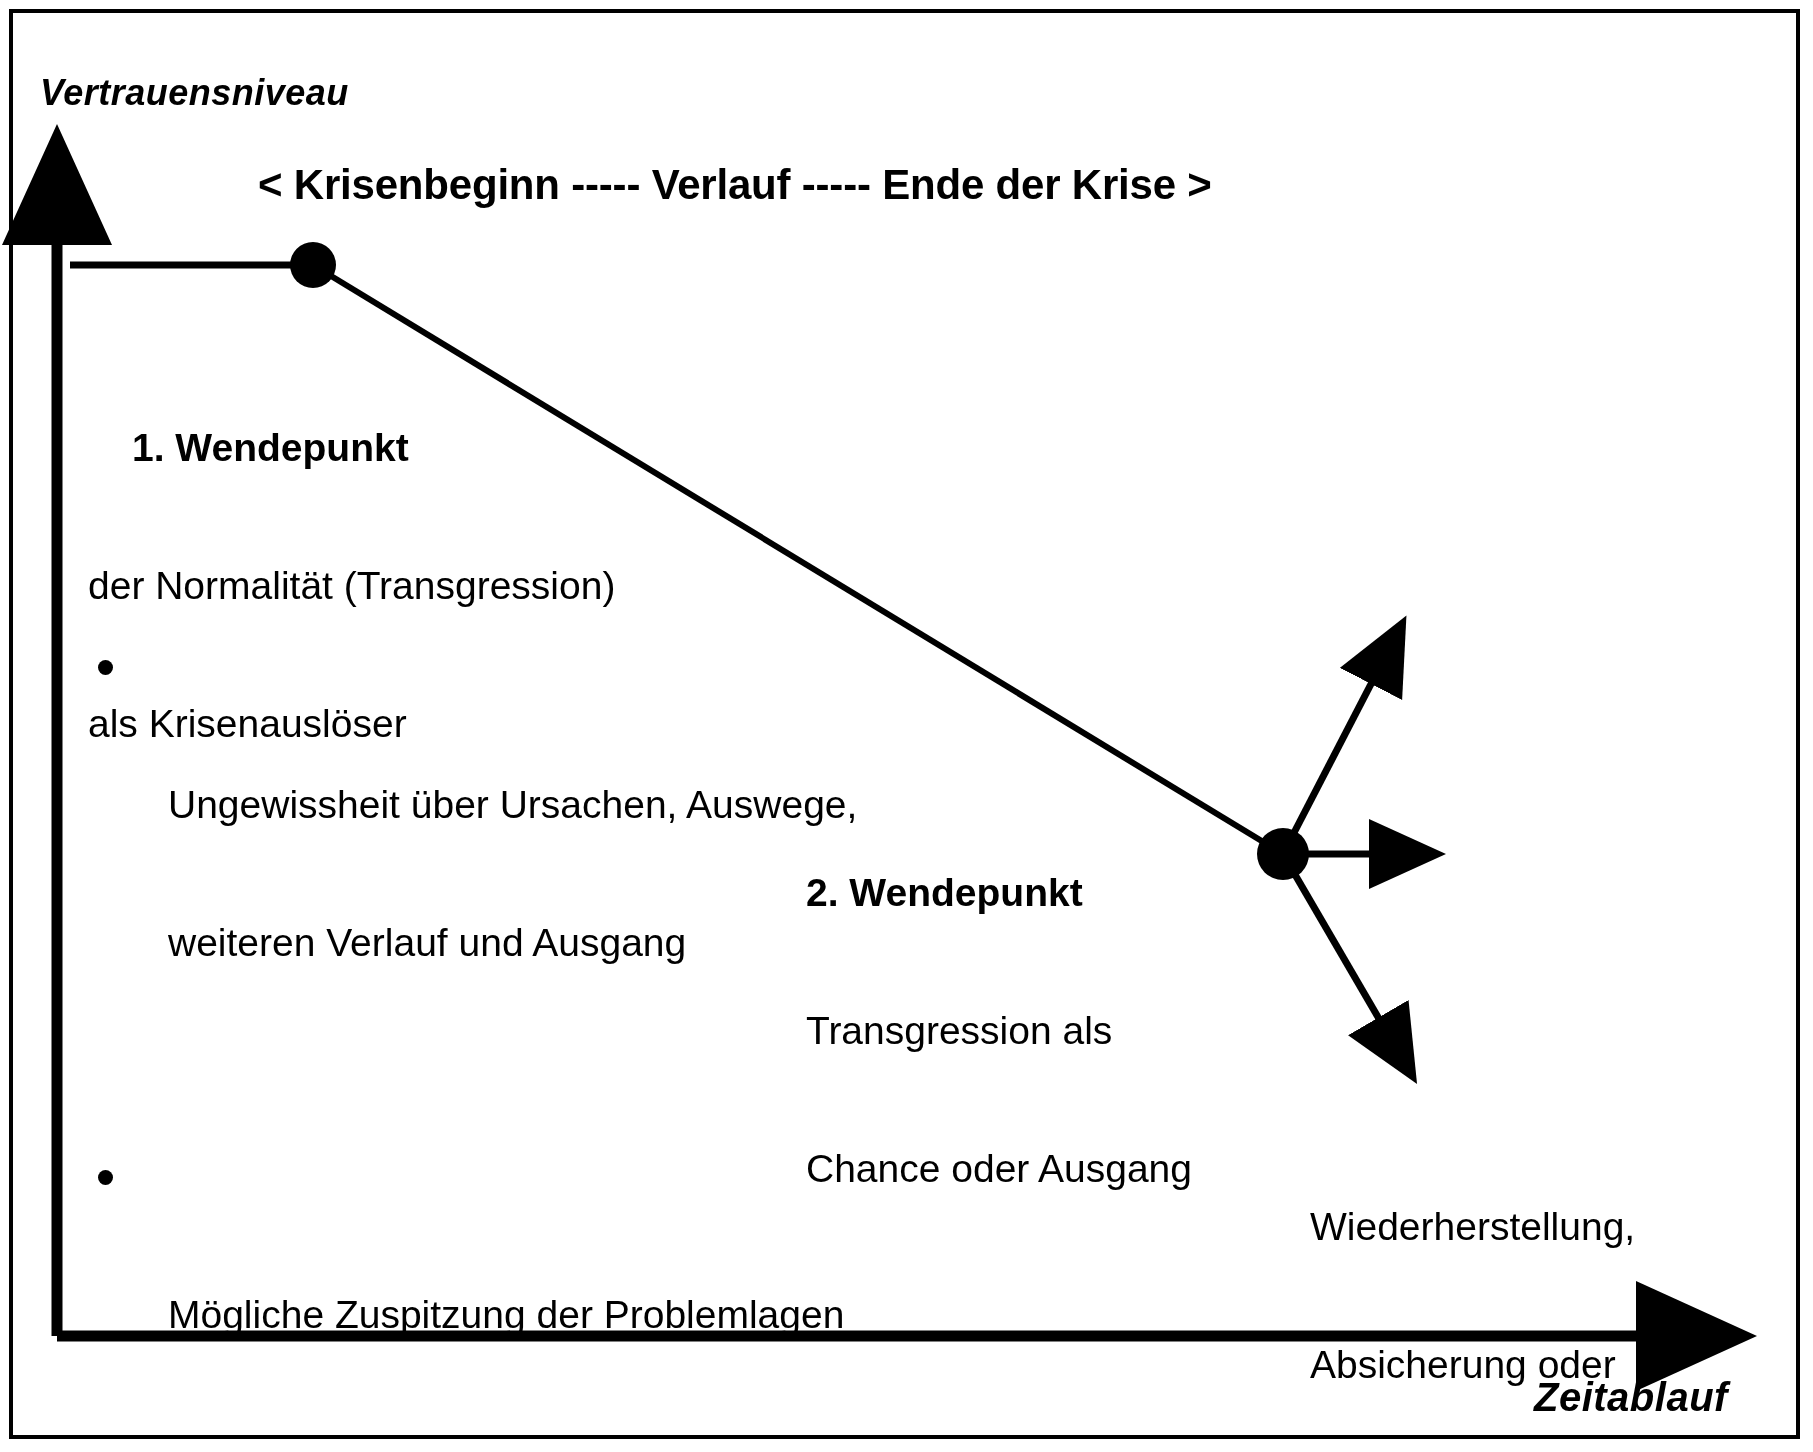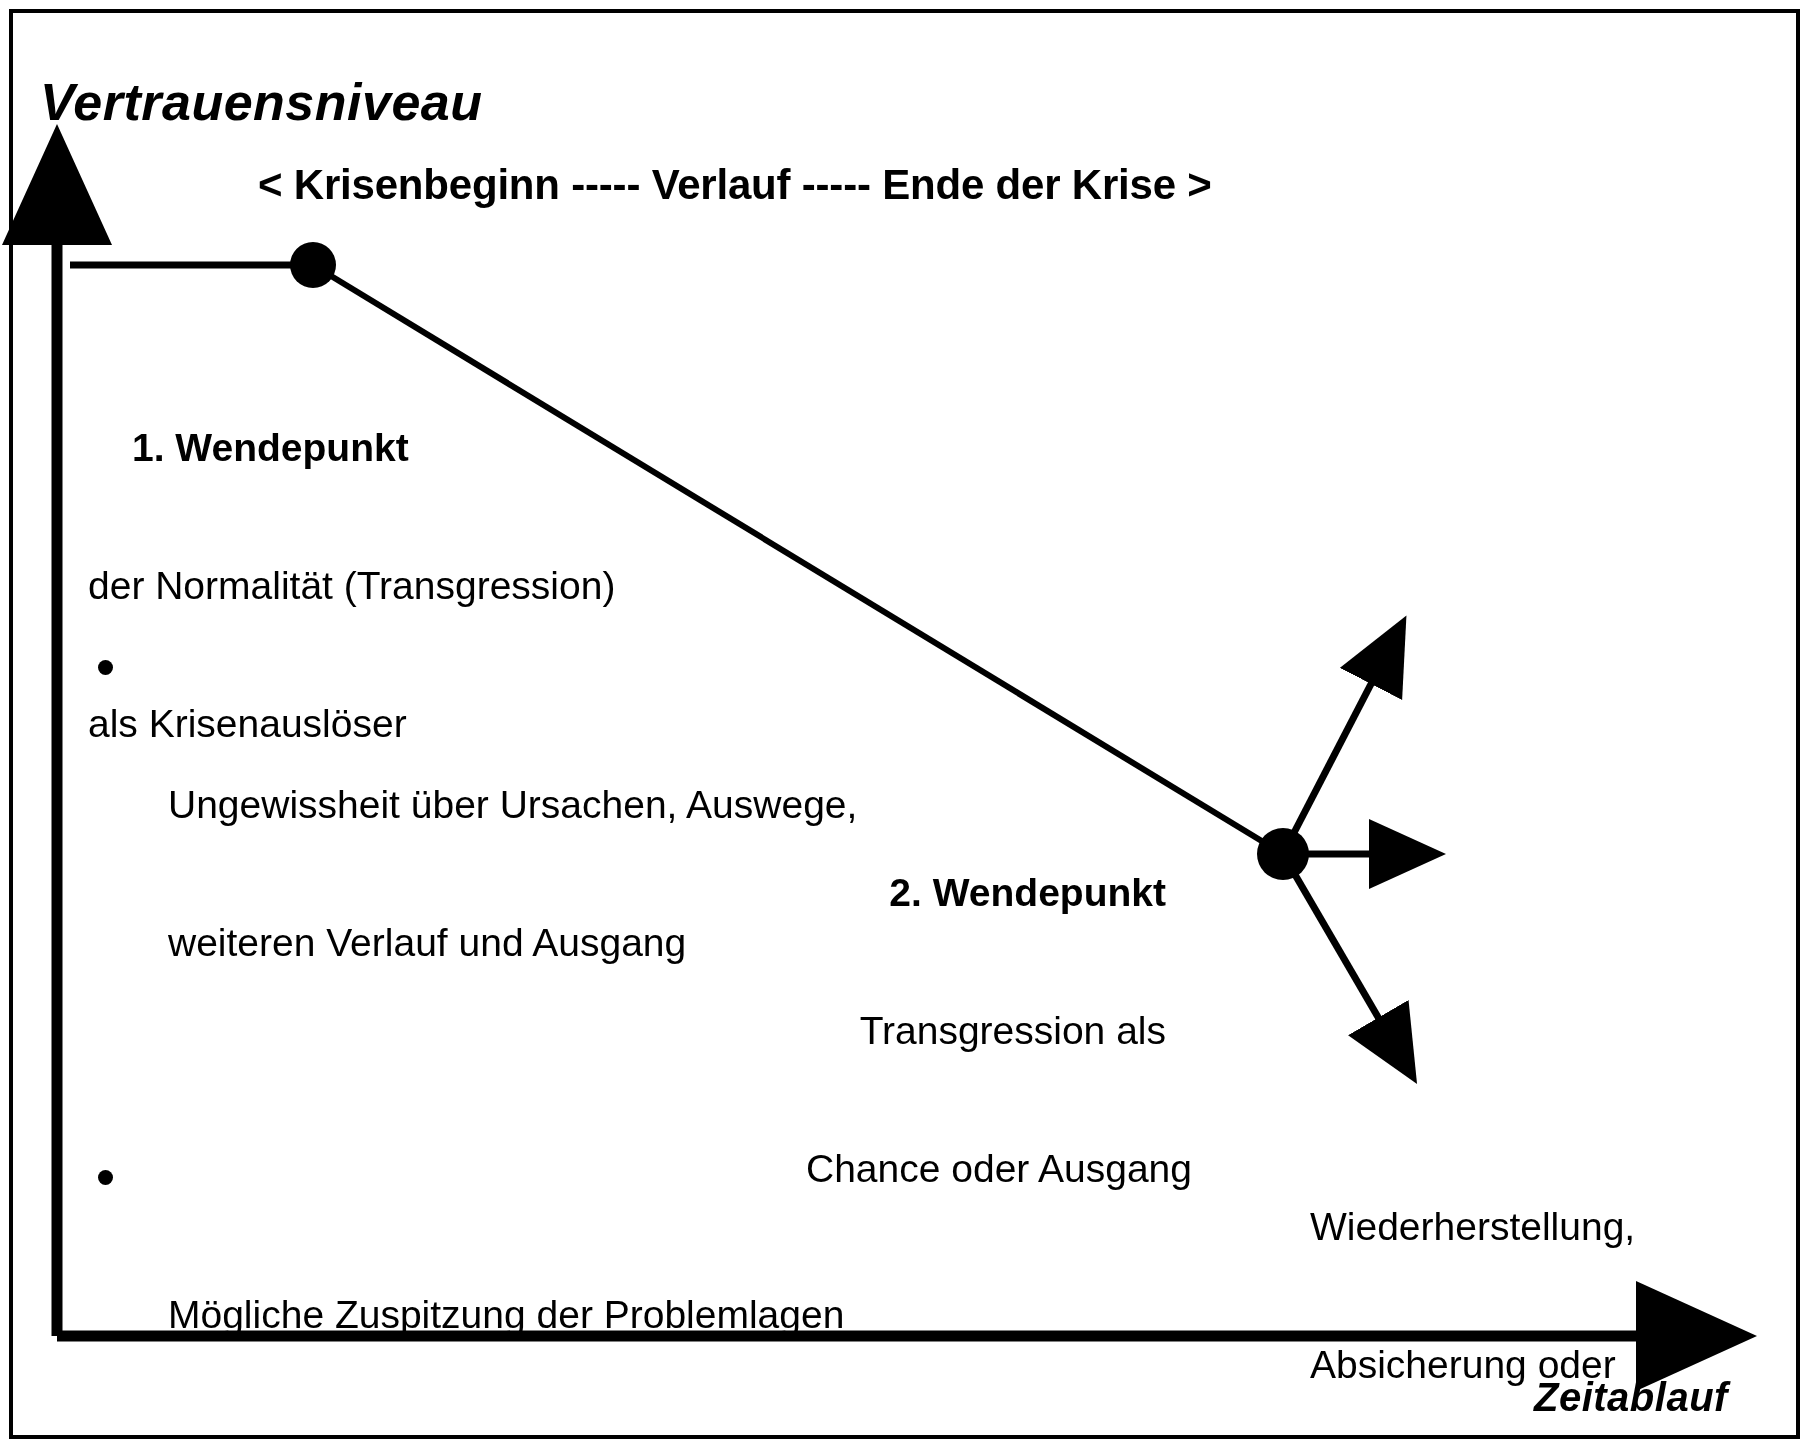--- a/index.html
+++ b/index.html
@@ -37,21 +37,21 @@
   }
   .txt {
     position: absolute;
     color: #000000;
     white-space: pre;
     line-height: 1.18;
   }
   #y-axis-label {
     left: 40px;
     top: 72px;
-    font-size: 52px;
+    font-size: 36px;
     font-weight: bold;
     font-style: italic;
     letter-spacing: 0.5px;
   }
   #x-axis-label {
     left: 1534px;
     top: 1374px;
     font-size: 40px;
     font-weight: bold;
     font-style: italic;
@@ -98,21 +98,21 @@
     background: #000000;
   }
   #bullet-list .bullet-line {
     display: block;
   }
   #turn2-block {
     left: 806px;
     top: 778px;
     font-size: 39px;
     width: 360px;
-    text-align: right;
+    text-align: left;
   }
   #turn2-block .heading {
     font-weight: bold;
     display: block;
   }
   #turn2-block .line {
     display: block;
   }
   #outcome-block {
     left: 1310px;

